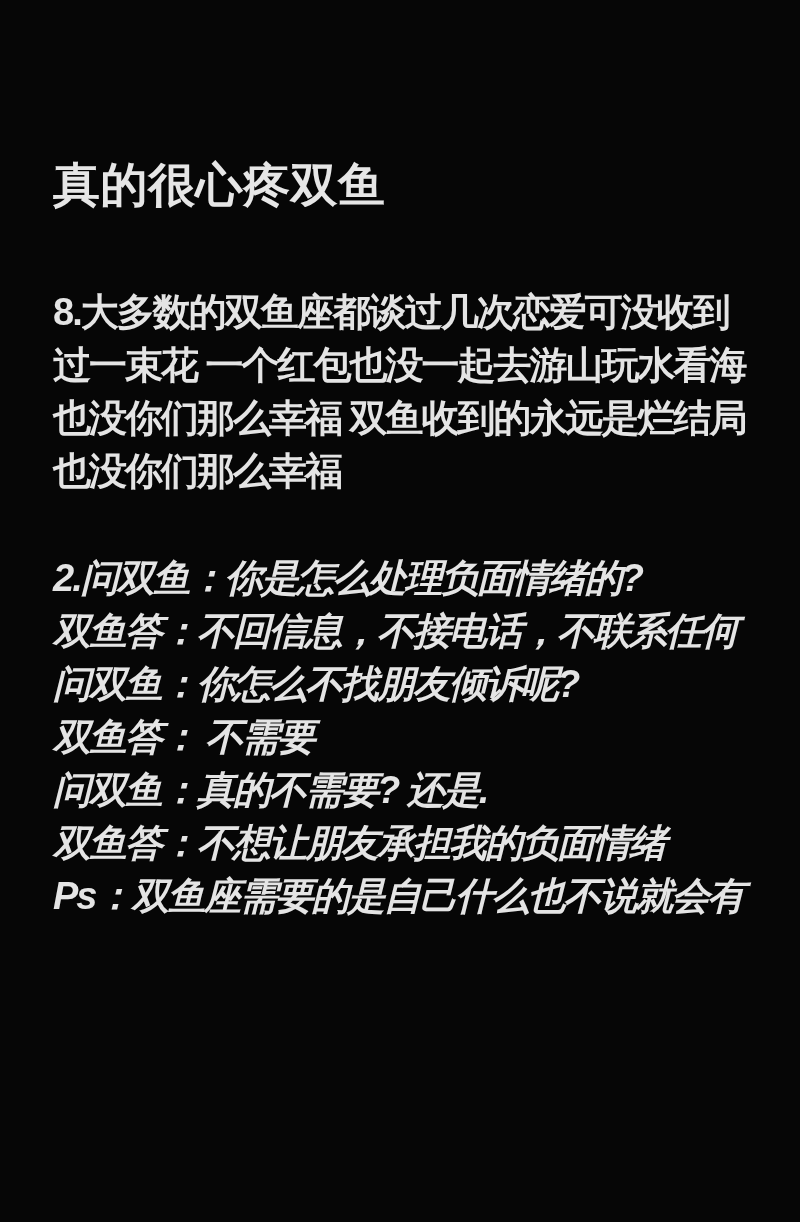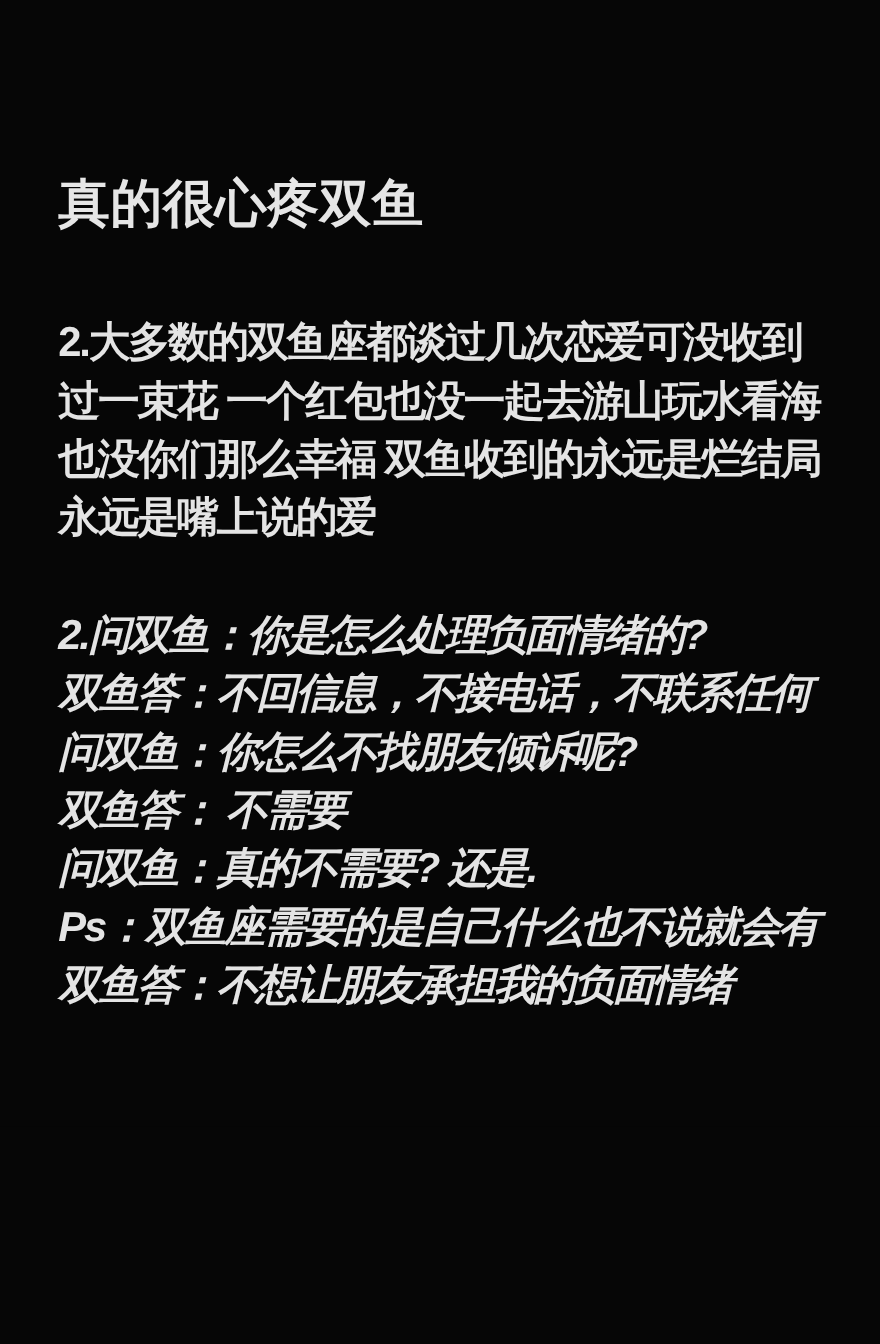--- a/index.html
+++ b/index.html
@@ -46,29 +46,29 @@
   }
 </style>
 </head>
 <body>
 
 <div class="page">
 
   <h1 class="title">真的很心疼双鱼</h1>
 
   <div class="section section-1">
-    <div class="line">2.大多数的双鱼座都谈过几次恋爱可没收到</div>
+    <div class="line">8.大多数的双鱼座都谈过几次恋爱可没收到</div>
     <div class="line">过一束花 一个红包也没一起去游山玩水看海</div>
     <div class="line">也没你们那么幸福 双鱼收到的永远是烂结局</div>
-    <div class="line">永远是嘴上说的爱</div>
+    <div class="line">也没你们那么幸福</div>
   </div>
 
   <div class="section section-2">
     <div class="line">2.问双鱼：你是怎么处理负面情绪的?</div>
     <div class="line">双鱼答：不回信息，不接电话，不联系任何</div>
     <div class="line">问双鱼：你怎么不找朋友倾诉呢?</div>
     <div class="line">双鱼答： 不需要</div>
     <div class="line">问双鱼：真的不需要? 还是.</div>
+    <div class="line">双鱼答：不想让朋友承担我的负面情绪</div>
     <div class="line">Ps：双鱼座需要的是自己什么也不说就会有</div>
-    <div class="line">双鱼答：不想让朋友承担我的负面情绪</div>
   </div>
 
 </div>
 
 </body></html>

